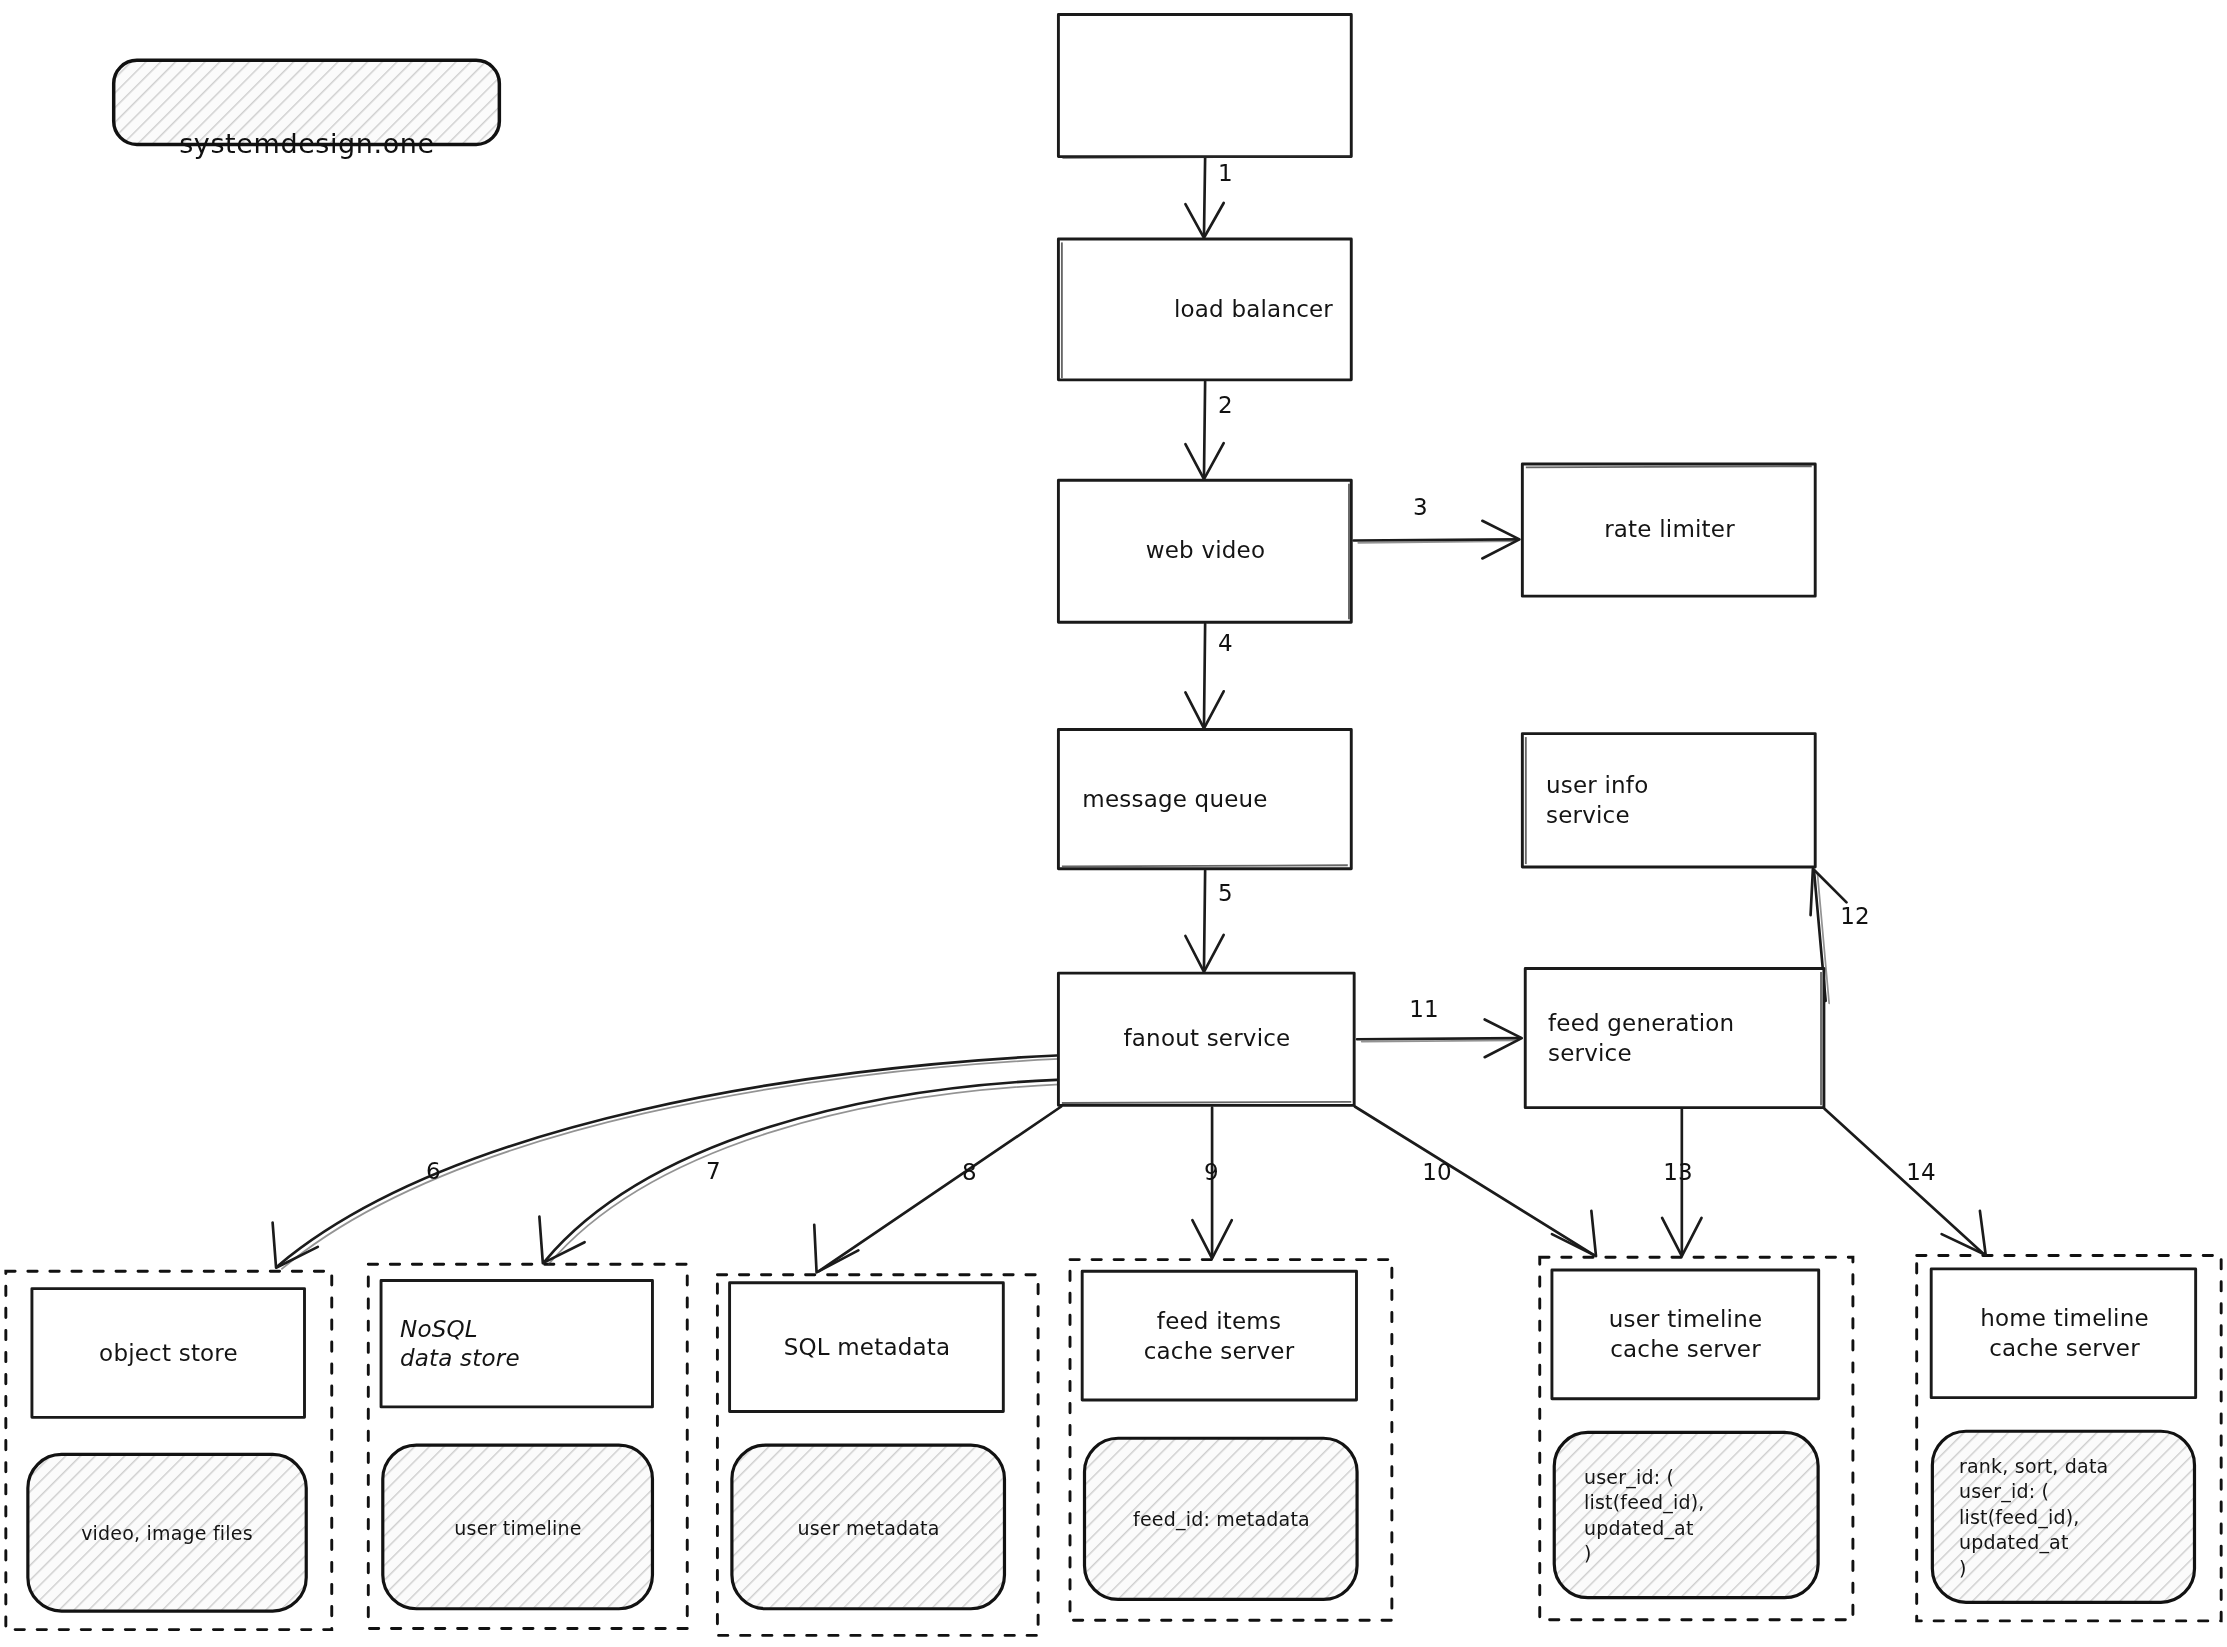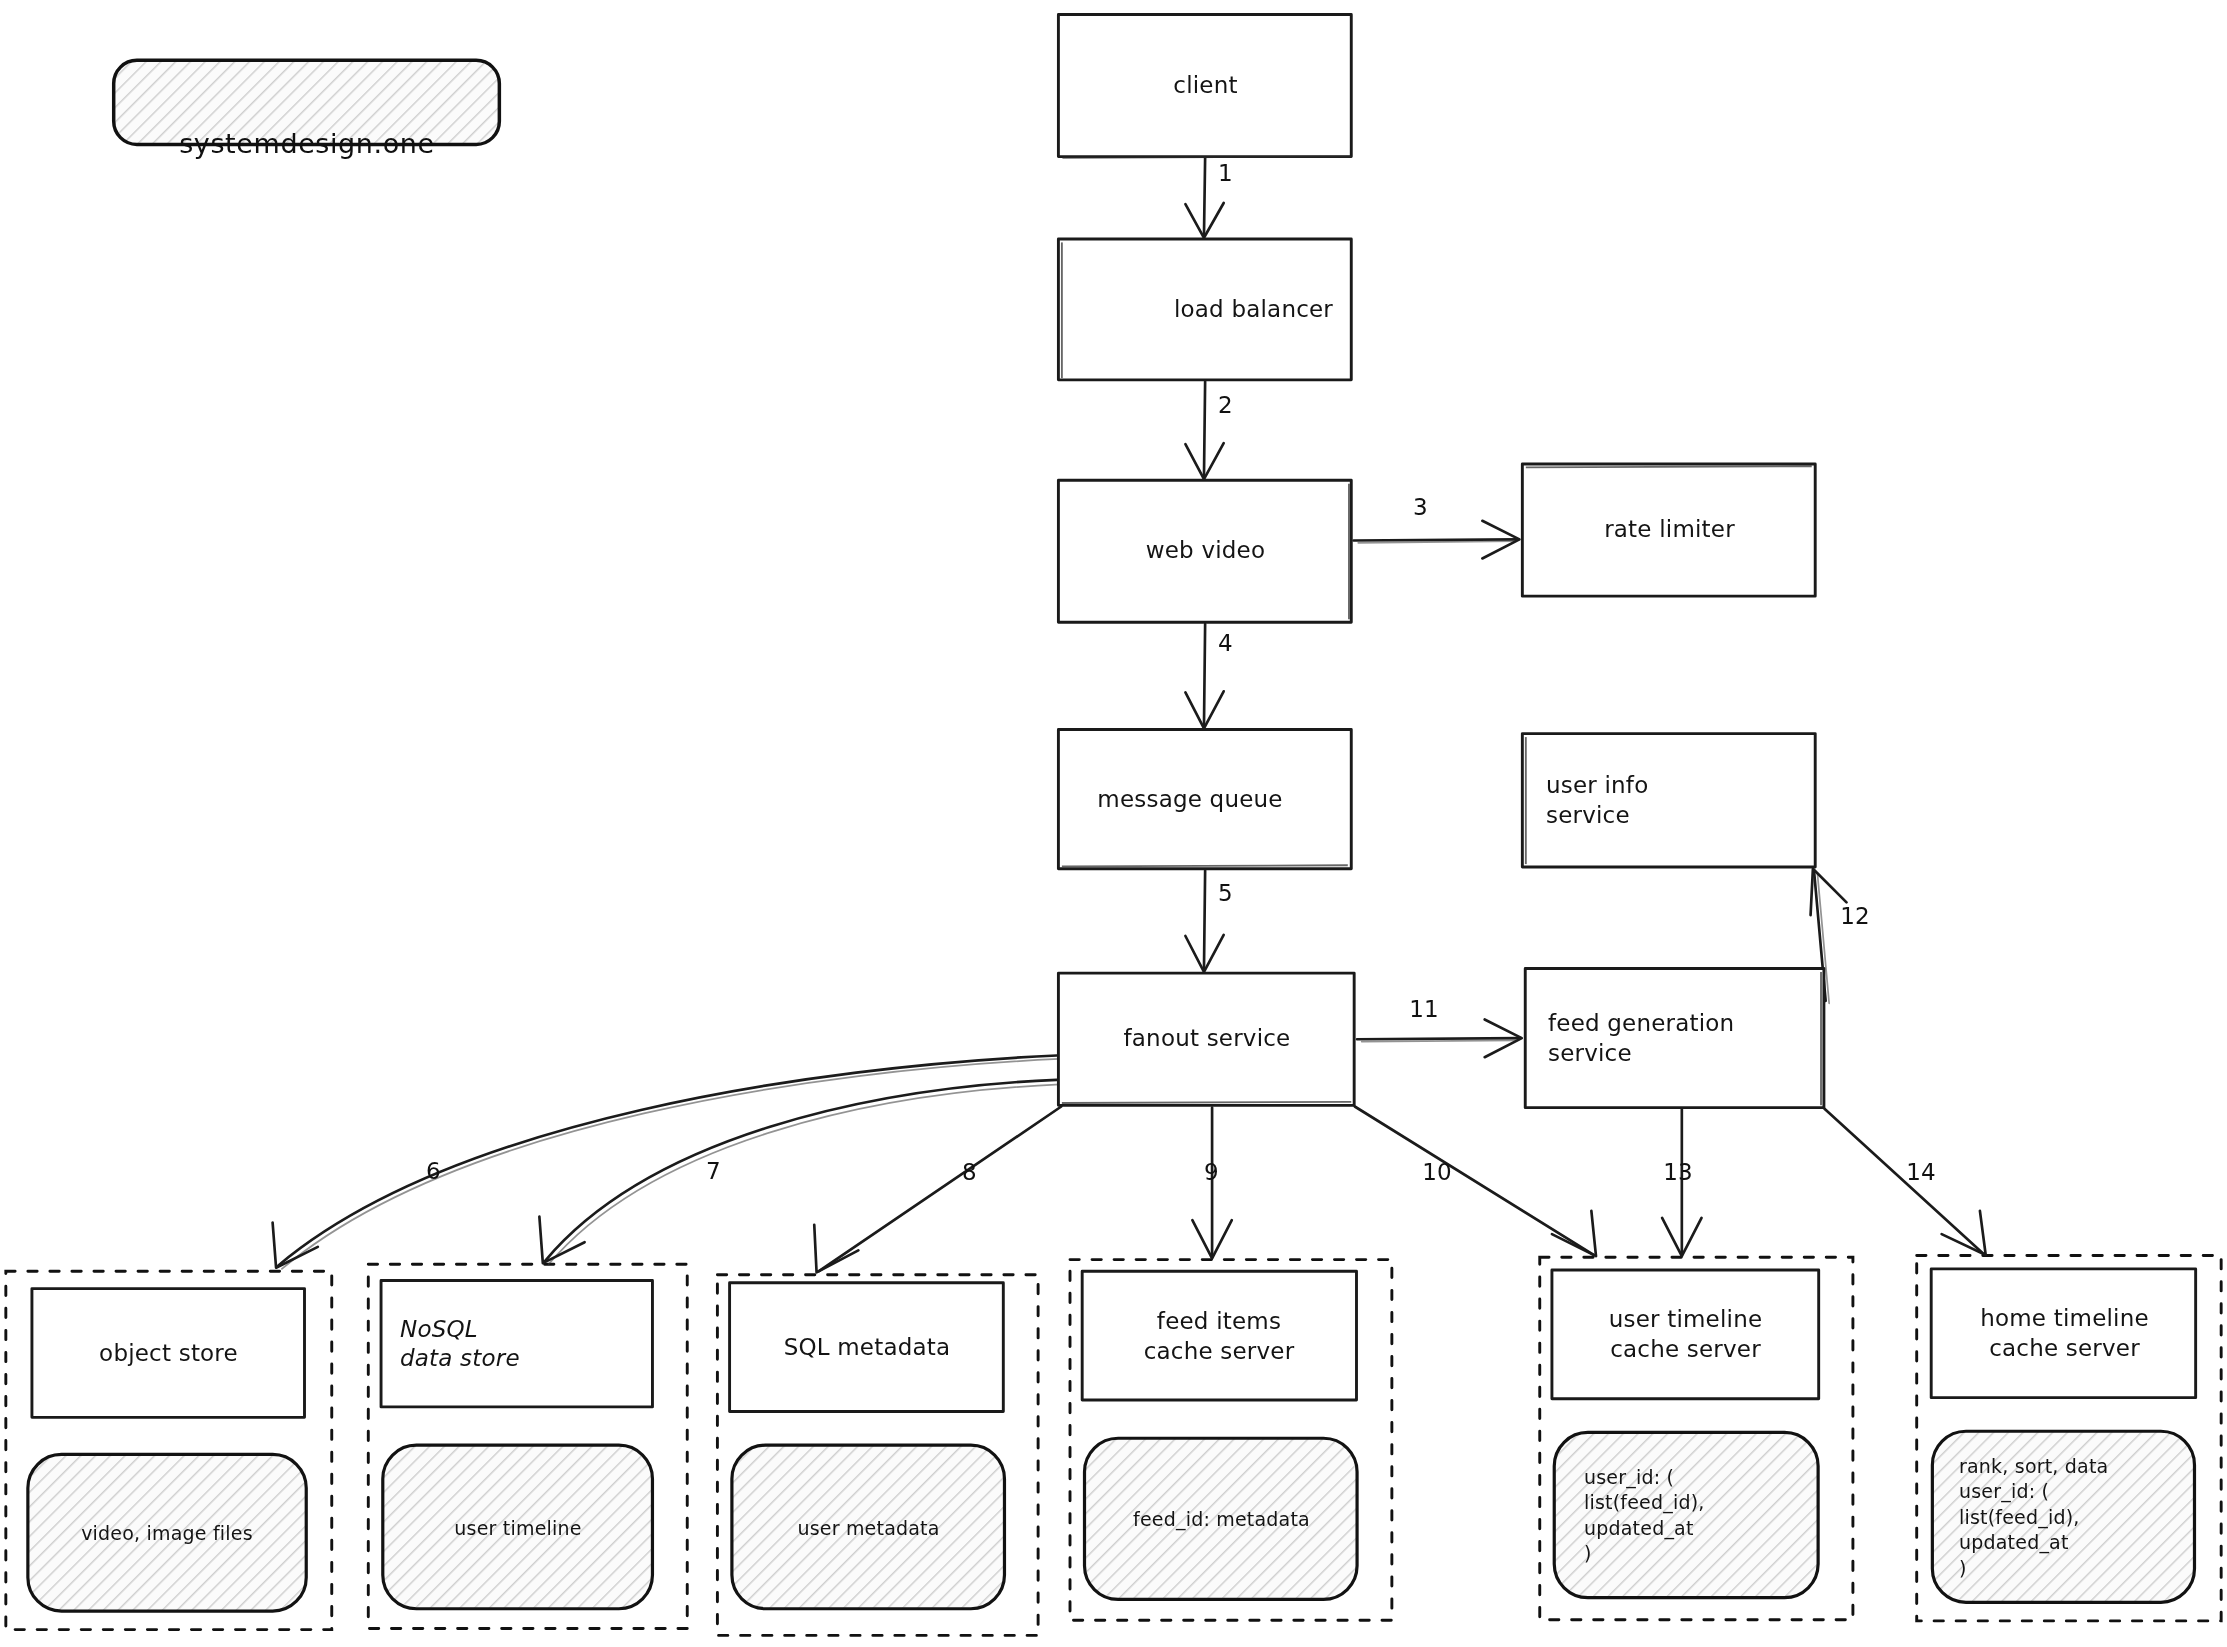--- a/index.html
+++ b/index.html
@@ -284,25 +284,24 @@
       <rect class="node-rect" x="2676" y="2190" width="460" height="222"></rect>
       <rect class="note-rect" x="2680" y="2470" width="455" height="285" rx="58" ry="58"></rect>
 
       <rect class="node-rect" x="3330" y="2188" width="456" height="222"></rect>
       <rect class="note-rect" x="3332" y="2468" width="452" height="295" rx="58" ry="58"></rect>
     </g>
   </svg>
 
   <div class="label brand-label" style="left:114px; top:60px; width:386px; height:84px;">systemdesign.one</div>
 
-  <div class="label node-label" style="left:1059px; top:14.5px;   width:293px; height:142px;">client</div>
   <div class="label node-label" style="left:1059px; top:239px;  width:293px; height:141px;margin-left:48px;">load balancer</div>
   <div class="label node-label" style="left:1059px; top:480px;  width:293px; height:142px;">web video</div>
   <div class="label node-label" style="left:1523px; top:464px;  width:293px; height:132px;">rate limiter</div>
-  <div class="label node-label" style="left:1059px; top:730px; width:232px; height:139px;padding-left:15px;">message queue</div>
+  <div class="label node-label" style="left:1059px; top:730px; width:232px; height:139px;">message queue</div>
   <div class="label node-label" style="left:1546px; top:734px; width:249px; height:133px; justify-content:flex-start; text-align:left;">user info
 service</div>
   <div class="label node-label" style="left:1059px; top:973px; width:296px; height:132px;">fanout service</div>
   <div class="label node-label" style="left:1548px; top:969px; width:262px; height:139px; justify-content:flex-start; text-align:left;">feed generation
 service</div>
 
   <div class="label node-label" style="left:32px;  top:1289px; width:273px; height:129px;">object store</div>
   <div class="label node-label" style="left:400px; top:1281px; width:244px; height:126px; justify-content:flex-start; text-align:left; font-style:italic;">NoSQL
 data store</div>
   <div class="label node-label" style="left:730px; top:1283px; width:274px; height:129px;">SQL metadata</div>

